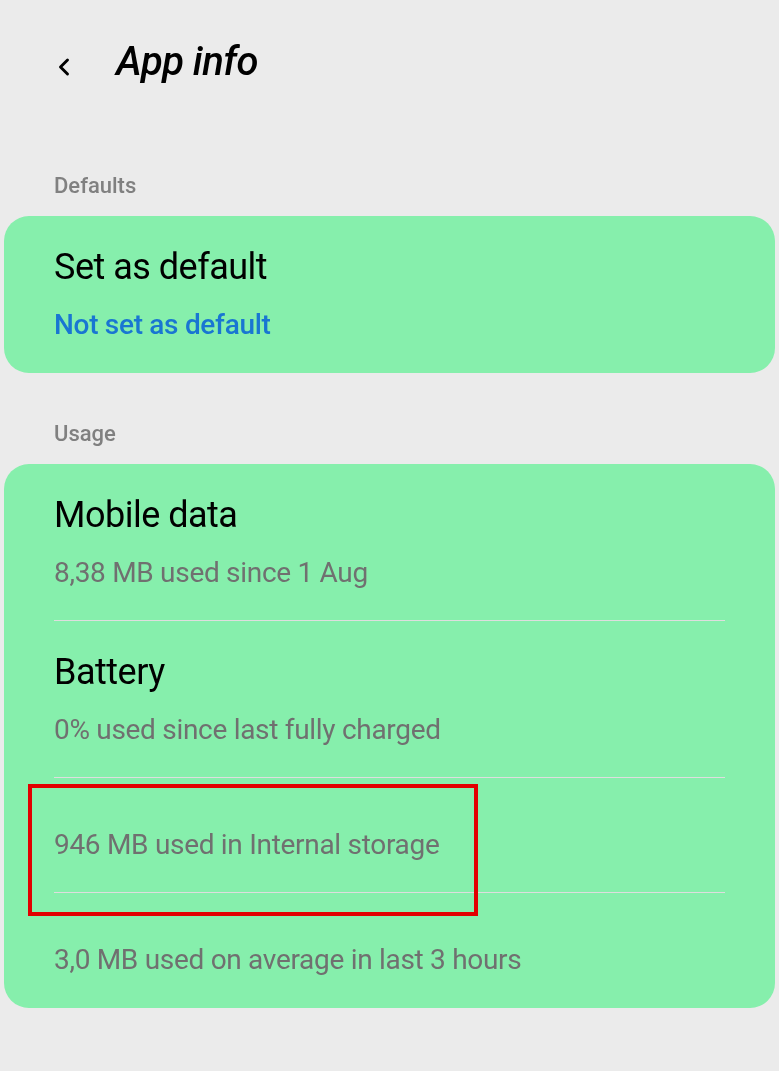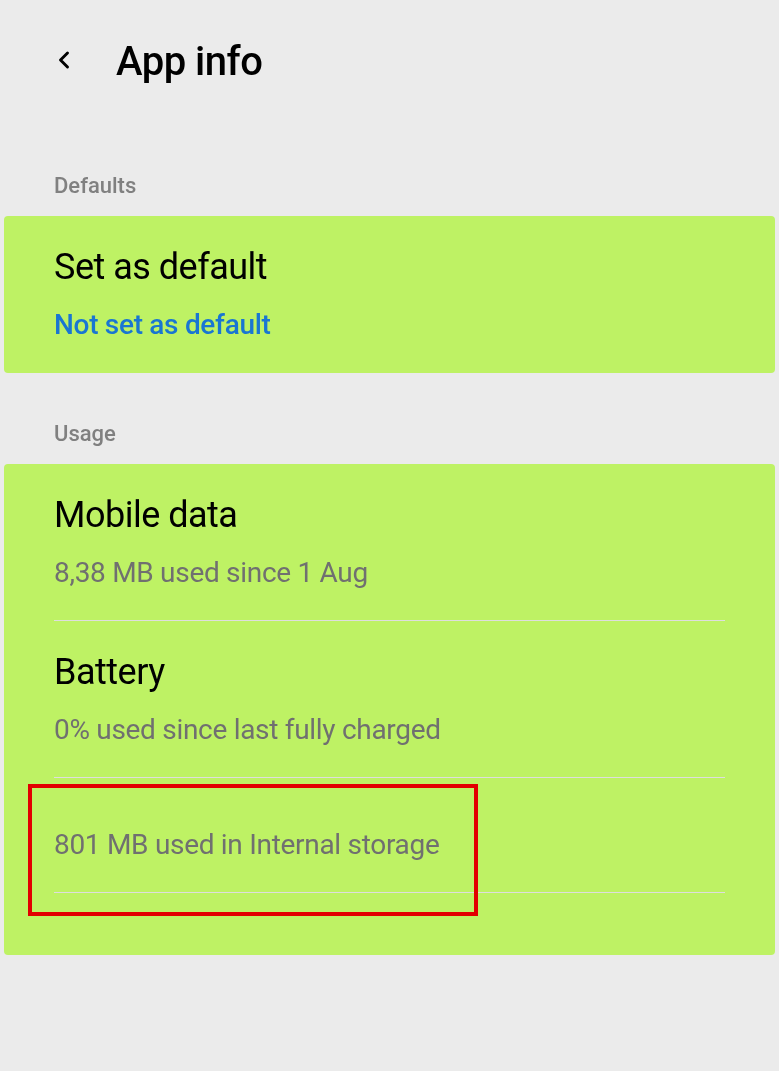--- a/index.html
+++ b/index.html
@@ -9,43 +9,44 @@
       font-family: -apple-system, BlinkMacSystemFont, 'Segoe UI', Roboto, sans-serif;
     }
     body {
       width: 779px;
       height: 1071px;
       background: #ebebeb;
       overflow: hidden;
     }
     .header {
       display: flex;
-      align-items: center;
+      align-items: flex-end;
       padding: 38px 30px 40px 50px;
+      font-style: italic;
     }
     .back-icon {
       width: 28px;
       height: 28px;
       margin-right: 38px;
     }
     .header-title {
       font-size: 40px;
       font-weight: 500;
       color: #000;
       letter-spacing: -0.5px;
     }
     .section-header {
       padding: 48px 54px 18px 54px;
       font-size: 22px;
       font-weight: 500;
       color: #808080;
     }
     .card {
-      background: #bef264;
-      border-radius: 4px;
+      background: #86efac;
+      border-radius: 25px;
       margin: 0 4px;
     }
     .card-item {
       padding: 30px 50px 32px 50px;
       position: relative;
     }
     .card-item.divider::after {
       content: '';
       position: absolute;
       bottom: 0;
@@ -103,18 +104,19 @@
 <div class="card" style="position:relative;">
   <div class="card-item divider">
     <div class="item-title">Mobile data</div>
     <div class="item-subtitle">8,38 MB used since 1 Aug</div>
   </div>
   <div class="card-item divider">
     <div class="item-title">Battery</div>
     <div class="item-subtitle">0% used since last fully charged</div>
   </div>
   <div class="card-item divider" style="position:relative;">
-    <div class="item-subtitle">801 MB used in Internal storage</div>
+    <div class="item-subtitle">946 MB used in Internal storage</div>
   </div>
   <div class="card-item">
+    <div class="item-subtitle">3,0 MB used on average in last 3 hours</div>
   </div>
   <div class="highlight-box" style="left:24px; top:320px; width:450px; height:132px;"></div>
 </div>
 
 </body></html>

